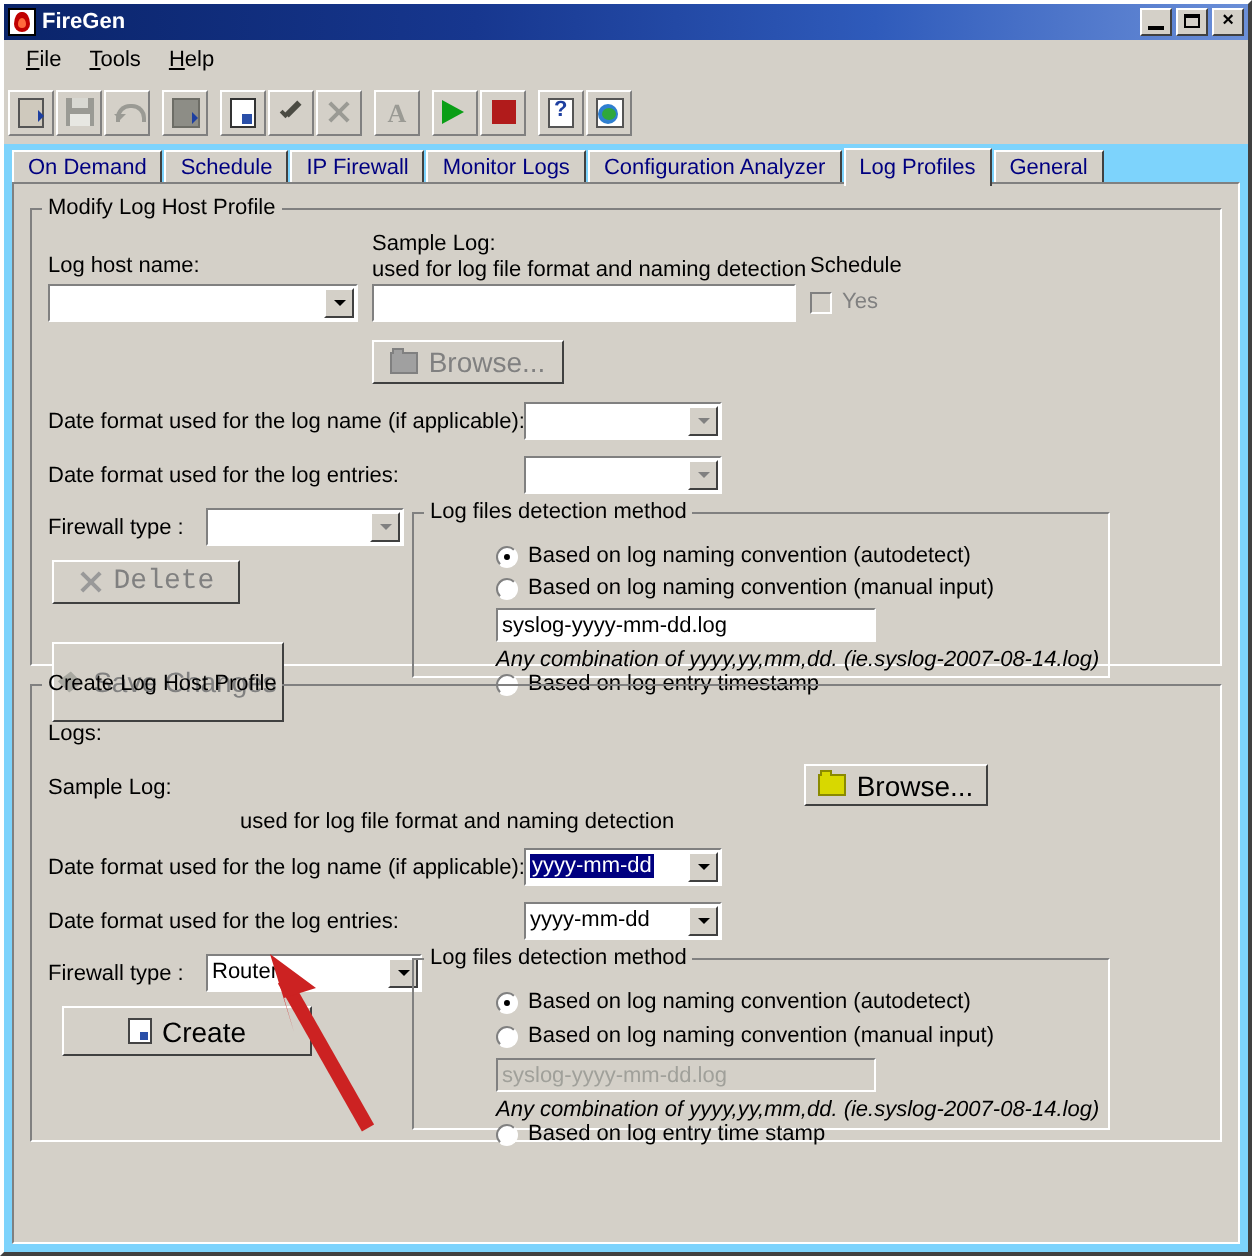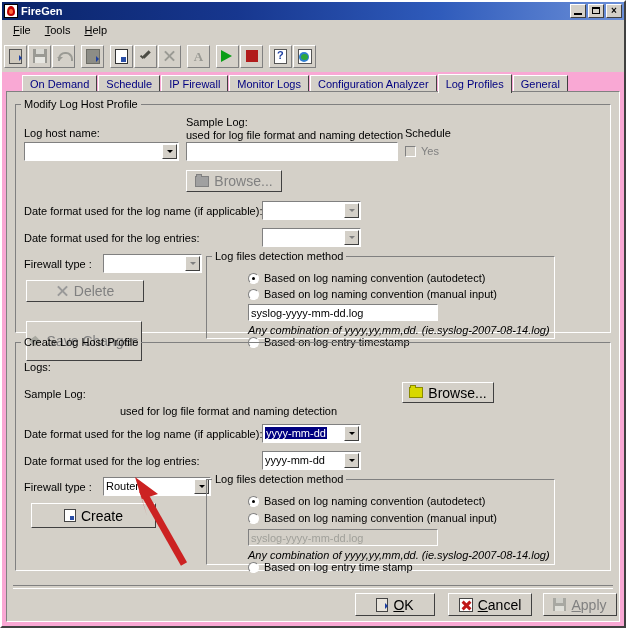--- a/index.html
+++ b/index.html
@@ -8,21 +8,21 @@
     background:#d4d0c8;
     font-family:"Liberation Sans","DejaVu Sans",sans-serif;
     font-size:11px;color:#000;
     -webkit-font-smoothing:none;
   }
   .win{
     position:relative;width:626px;height:628px;box-sizing:border-box;
     border:2px solid #d4d0c8;
     border-top-color:#fff;border-left-color:#fff;
     border-right-color:#404040;border-bottom-color:#404040;
-    background:#f9a8d4;
+    background:#7dd3fc;
   }
   
   .titlebar{
     height:18px;display:flex;align-items:center;
     background:linear-gradient(to right,#0a246a 0%,#17378f 38%,#2f5bbb 70%,#6b8fd8 100%);
     padding:0 2px 0 2px;
   }
   .title-ico{
     width:14px;height:14px;margin-right:3px;position:relative;flex:0 0 auto;
     background:#fff;border:1px solid #000;box-sizing:border-box;
@@ -84,21 +84,21 @@
   .g-x::after{transform:rotate(-45deg);}
   .g-a{font-size:13px;font-weight:bold;color:#9a9a94;line-height:13px;font-family:"Liberation Serif",serif;}
   .g-play{width:0;height:0;border:6px solid transparent;border-left:11px solid #0a9e16;margin-left:4px;}
   .g-stop{width:12px;height:12px;background:#b11b1b;}
   .g-help{width:13px;height:15px;background:#fff;border:1px solid #555;position:relative;box-sizing:border-box;}
   .g-help::after{content:"?";position:absolute;left:2px;top:-1px;font-size:11px;font-weight:bold;color:#1d3fa0;}
   .g-web{width:14px;height:15px;background:#fff;border:1px solid #555;position:relative;box-sizing:border-box;overflow:hidden;}
   .g-web::before{content:"";position:absolute;left:0px;top:2px;width:10px;height:10px;border-radius:50%;background:#2f7fd0;}
   .g-web::after{content:"";position:absolute;left:2px;top:4px;width:7px;height:6px;border-radius:50%;background:#2fa83c;}
   
-  .tabstrip{height:20px;display:flex;align-items:flex-end;padding-left:20px;position:relative;}
+  .tabstrip{height:20px;display:flex;align-items:flex-end;padding-left:4px;position:relative;}
   .tab{
     height:17px;line-height:16px;padding:0 7px;margin-right:1px;
     background:#d4d0c8;color:#000080;font-size:11px;
     border:1px solid #d4d0c8;border-bottom:none;
     border-top-color:#fff;border-left-color:#fff;border-right-color:#404040;
     box-sizing:border-box;
   }
   .tab.active{height:19px;line-height:18px;background:#d4d0c8;position:relative;z-index:3;margin-bottom:-1px;}
   
   .client{
@@ -303,21 +303,21 @@
       </div>
 
       <div class="lbl" style="left:8px;top:148px;">Firewall type :</div>
       <div class="combo dis" style="left:87px;top:144px;width:99px;height:19px;background:#fff;">
         <span></span>
         <span class="arrowbtn">
             <i></i>
           </span>
       </div>
 
-      <div class="btn dis" style="left:10px;top:170px;width:118px;height:22px;">
+      <div class="btn dis" style="left:10px;top:170px;width:94px;height:22px;font-family:Liberation Mono, monospace;">
         <span class="ic-x"></span>
         <span>Delete</span>
       </div>
       <div class="btn dis" style="left:10px;top:211px;width:116px;height:40px;">
         <span class="ic-diamond"></span>
         <span>Save Changes</span>
       </div>
 
       <fieldset class="grp" style="left:190px;top:140px;width:347px;height:87px;">
         <legend class="dim">Log files detection method</legend>
@@ -391,35 +391,20 @@
         </div>
         <div class="txt ro" style="left:41px;top:44px;width:190px;height:17px;background:#d4d0c8;color:#a0a09a;">syslog-yyyy-mm-dd.log</div>
         <div class="lbl" style="left:41px;top:64px;font-style:italic;">Any combination of yyyy,yy,mm,dd. (ie.syslog-2007-08-14.log)</div>
         <div class="radio" style="left:25px;top:76px;">
           <span class="dot"></span>
           <span>Based on log entry time stamp</span>
         </div>
       </fieldset>
     </fieldset>
 
-    <div class="bottombar">
-      <div class="sep-h" style="left:6px;right:6px;top:2px;"></div>
-      <div class="btn" style="left:348px;top:10px;width:80px;height:23px;">
-        <span class="ic-door"></span>
-        <span><u>O</u>K</span>
-      </div>
-      <div class="btn" style="left:441px;top:10px;width:84px;height:23px;">
-        <span class="ic-cancel"></span>
-        <span><u>C</u>ancel</span>
-      </div>
-      <div class="btn dis" style="left:536px;top:10px;width:74px;height:23px;">
-        <span class="ic-floppy"></span>
-        <span><u>A</u>pply</span>
-      </div>
-    </div>
   </div>
 
   <svg class="annot" viewBox="0 0 110 100">
     <line x1="62" y1="92" x2="20" y2="18" stroke="#cc2222" stroke-width="7" stroke-linecap="butt"></line>
     <polygon points="13,5 36,22 20,27 25,44" fill="#cc2222"></polygon>
   </svg>
 
 </div>
 
 </body></html>

